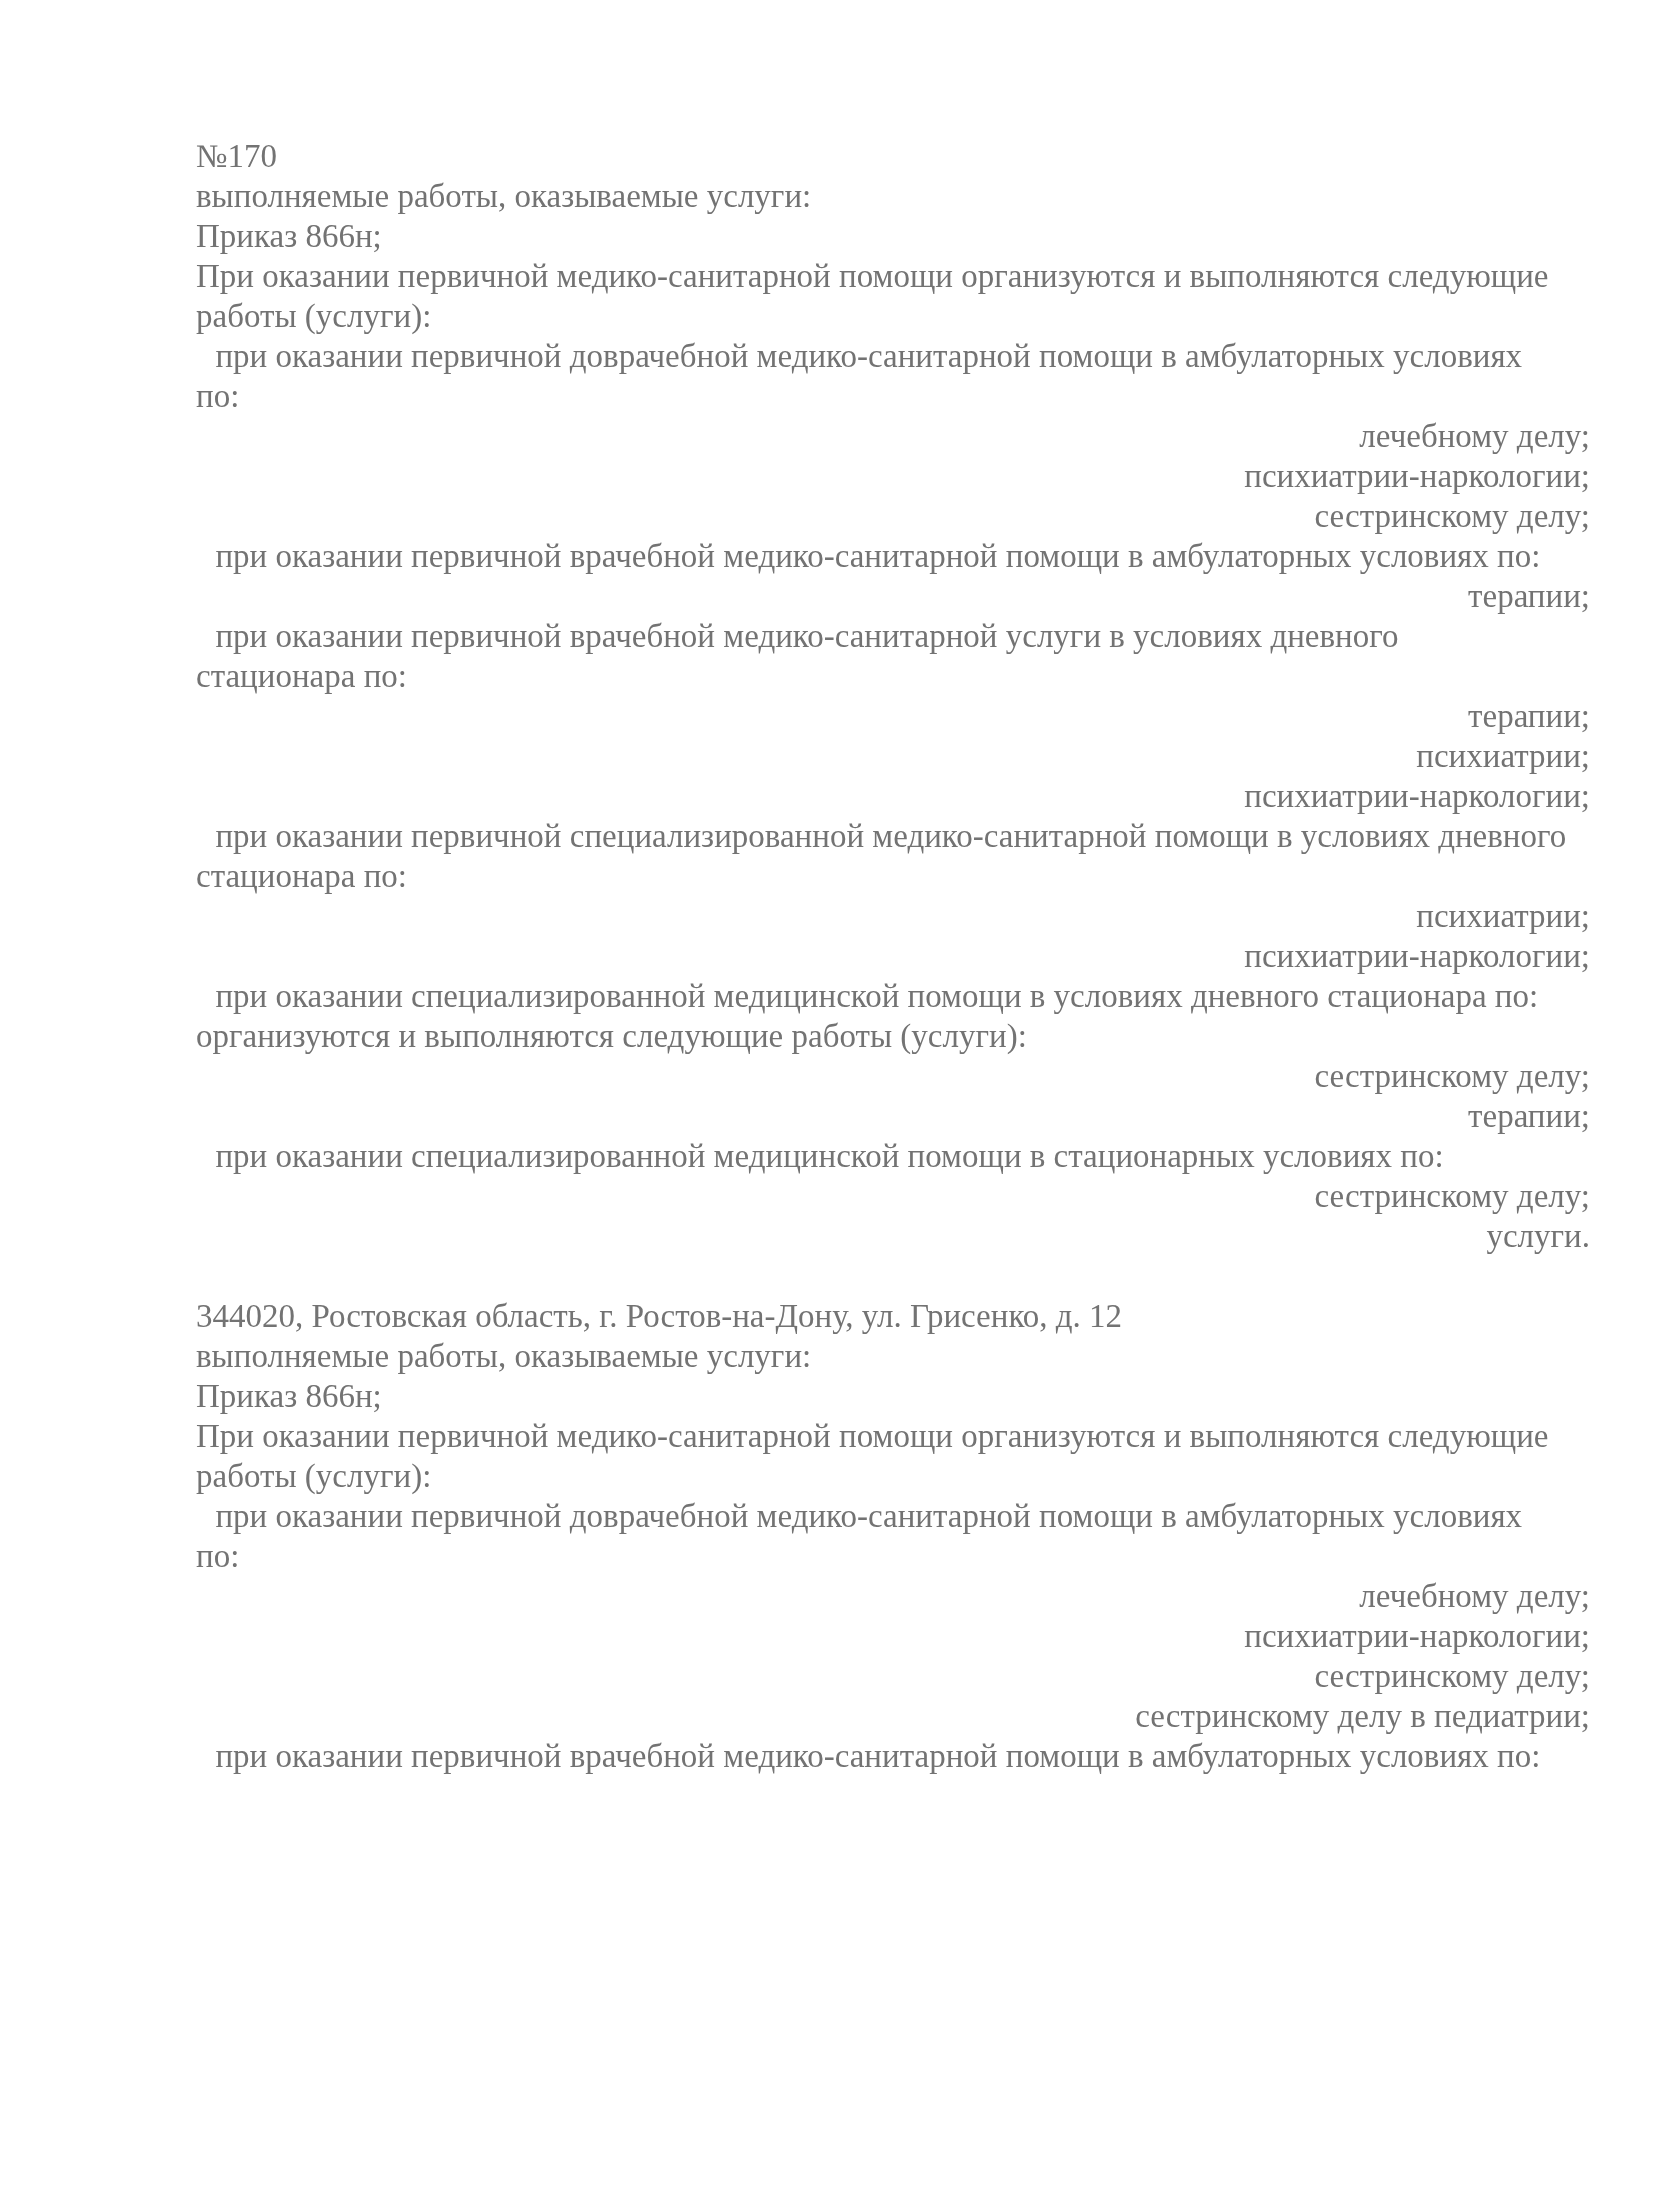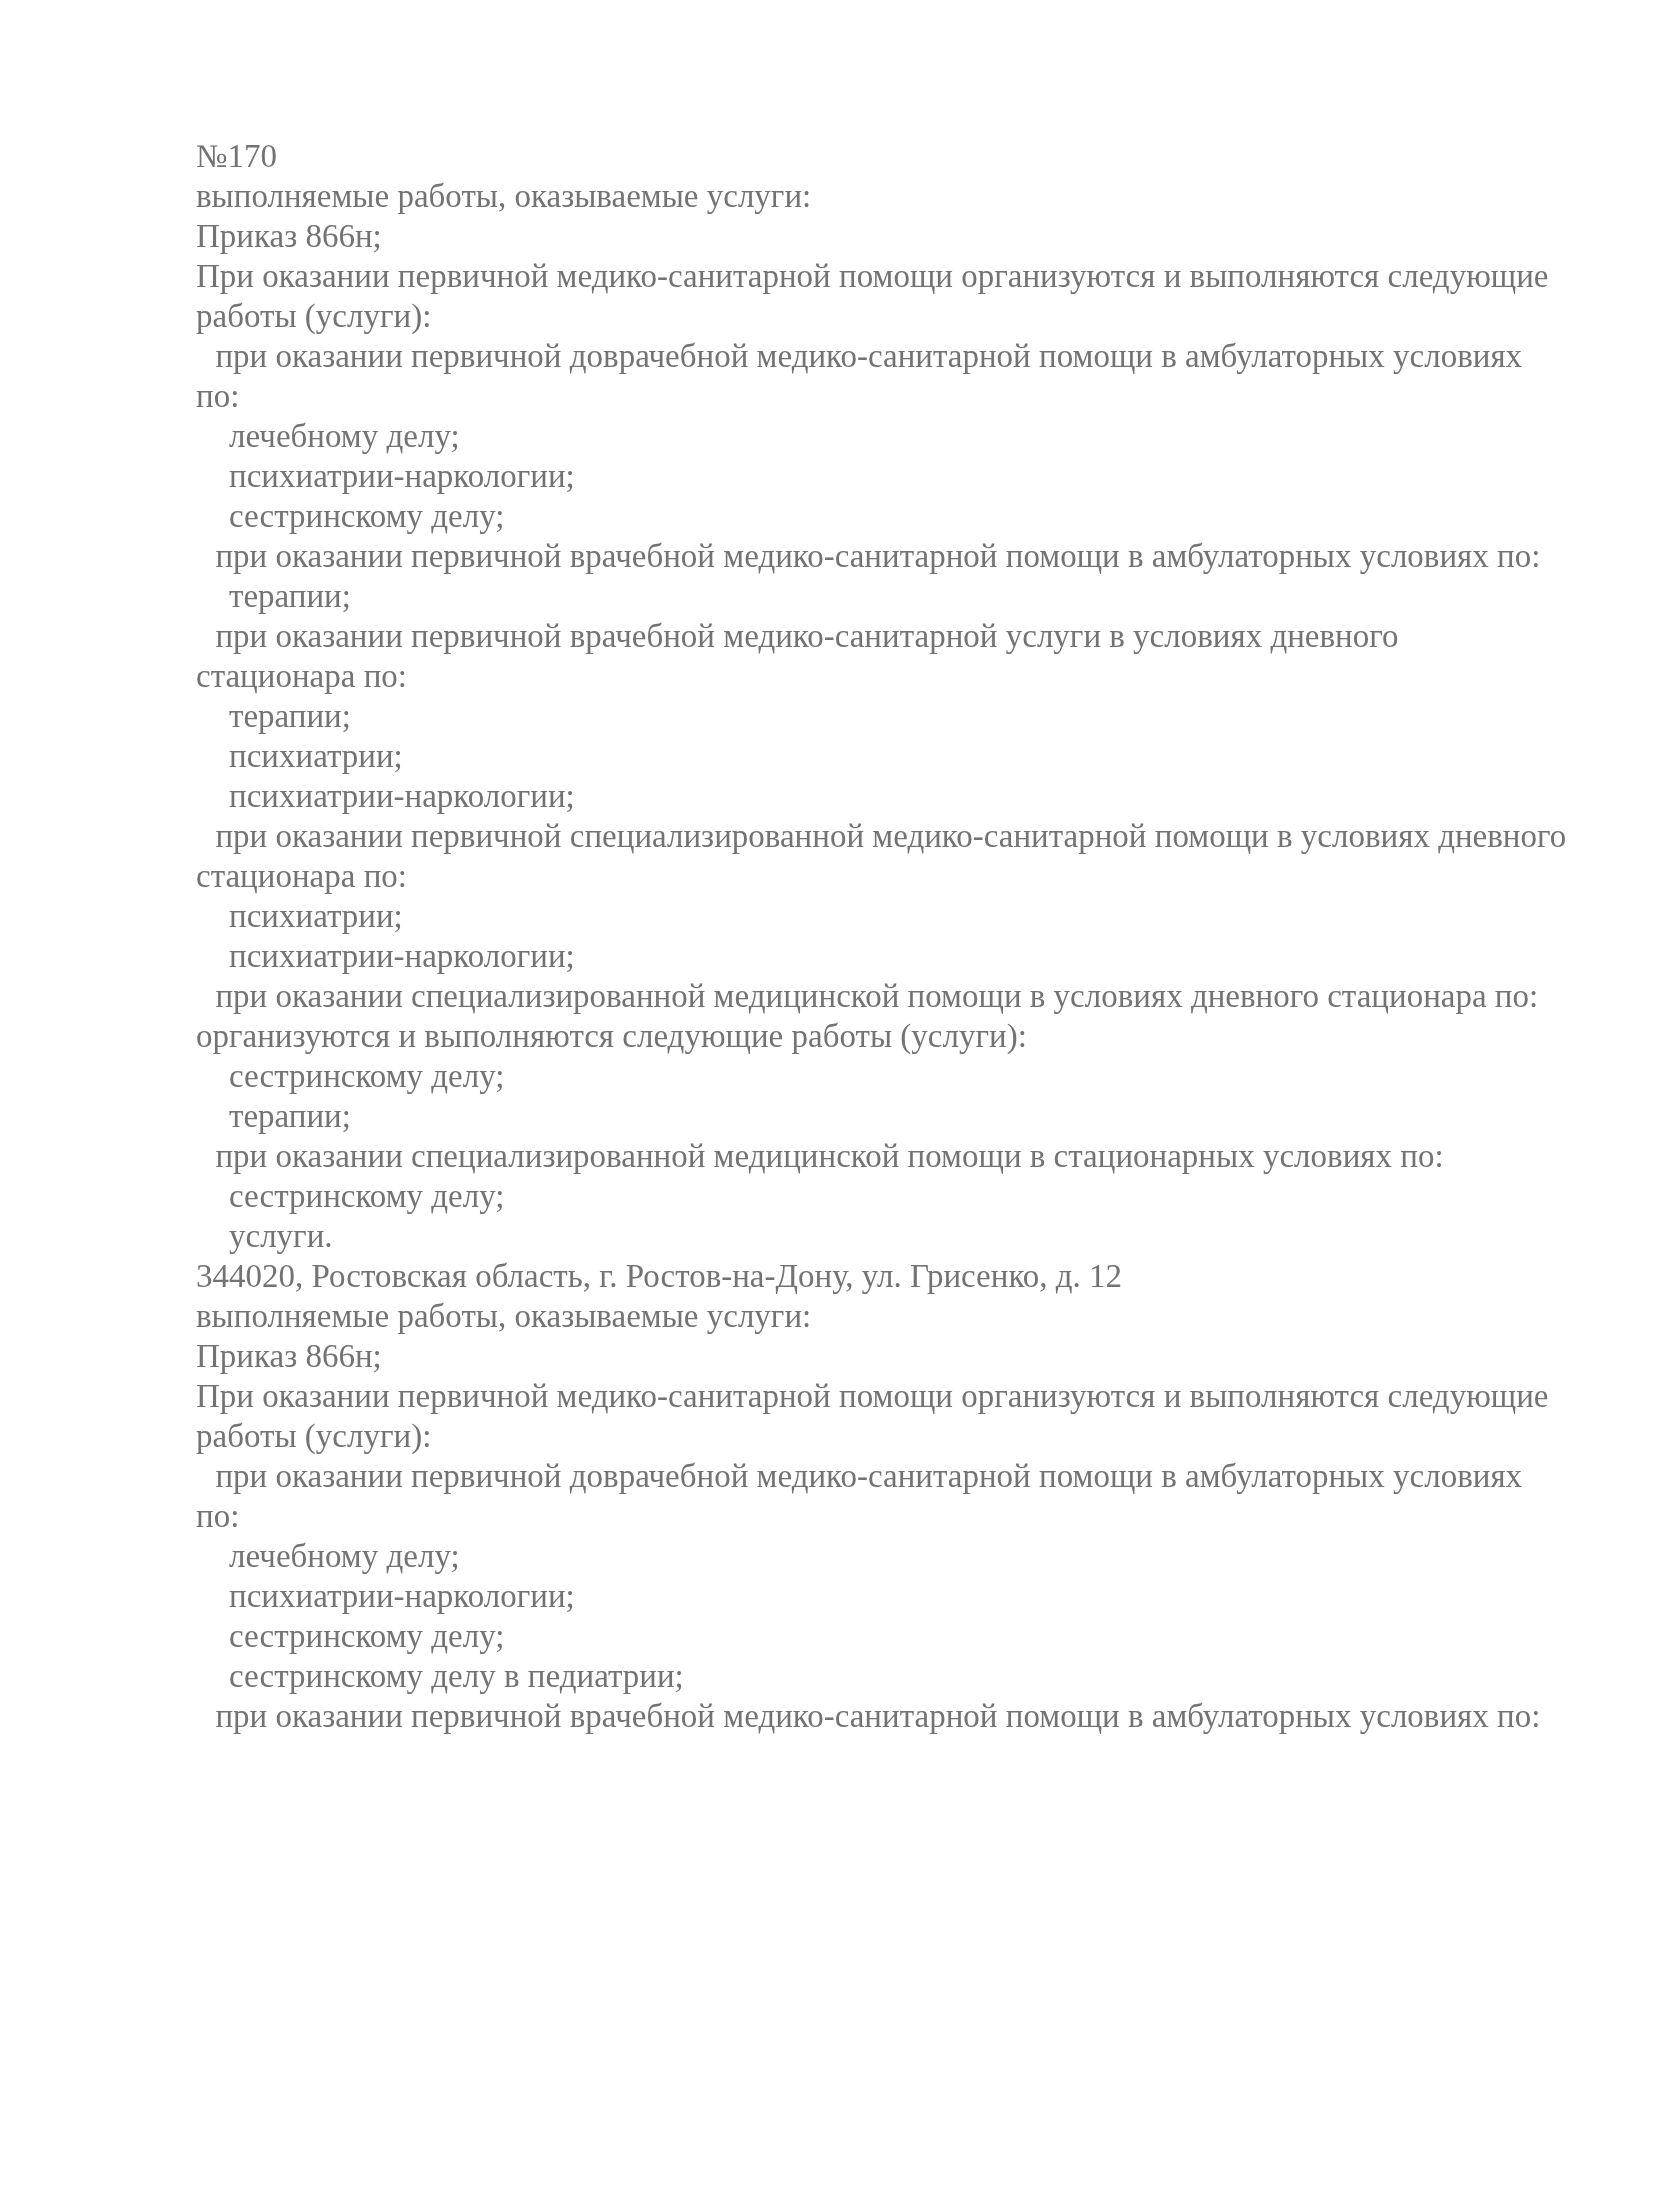--- a/index.html
+++ b/index.html
@@ -14,26 +14,26 @@
     background: #ffffff;
     color: #737373;
     font-family: "Liberation Serif", "DejaVu Serif", serif;
     font-size: 33px;
     line-height: 40px;
     box-sizing: border-box;
     padding: 136px 67px 0 196px;
     overflow: hidden;
   }
   .section { }
-  .section + .section { } 
+  .section + .section { margin-top: 40px; } 
   .line {
     white-space: nowrap;
   }
   .line.indent-1 { padding-left: 19.4px; }
-  .line.indent-2 { padding-left: 33px; }
+  .line.indent-2 { padding-left: 33px; text-align: right; }
 </style>
 </head>
 <body>
 
 <div class="page">
   <div class="section">
       <div class="line indent-0">№170</div>
       <div class="line indent-0">выполняемые работы, оказываемые услуги:</div>
       <div class="line indent-0">Приказ 866н;</div>
       <div class="line indent-0">При оказании первичной медико-санитарной помощи организуются и выполняются следующие</div>

